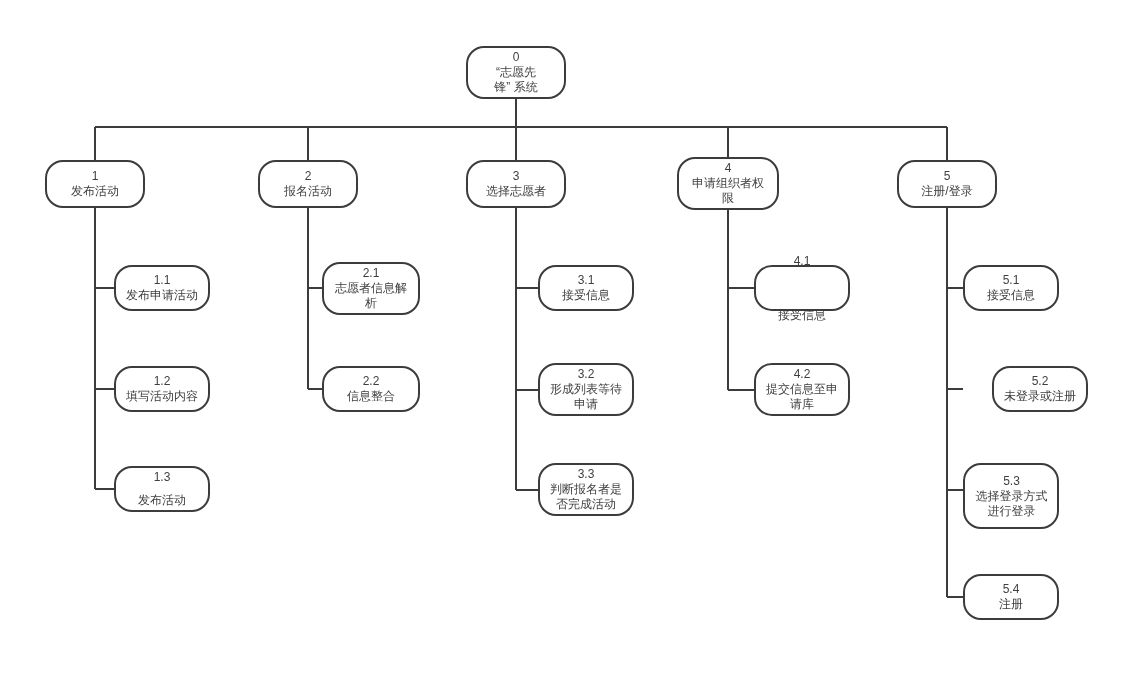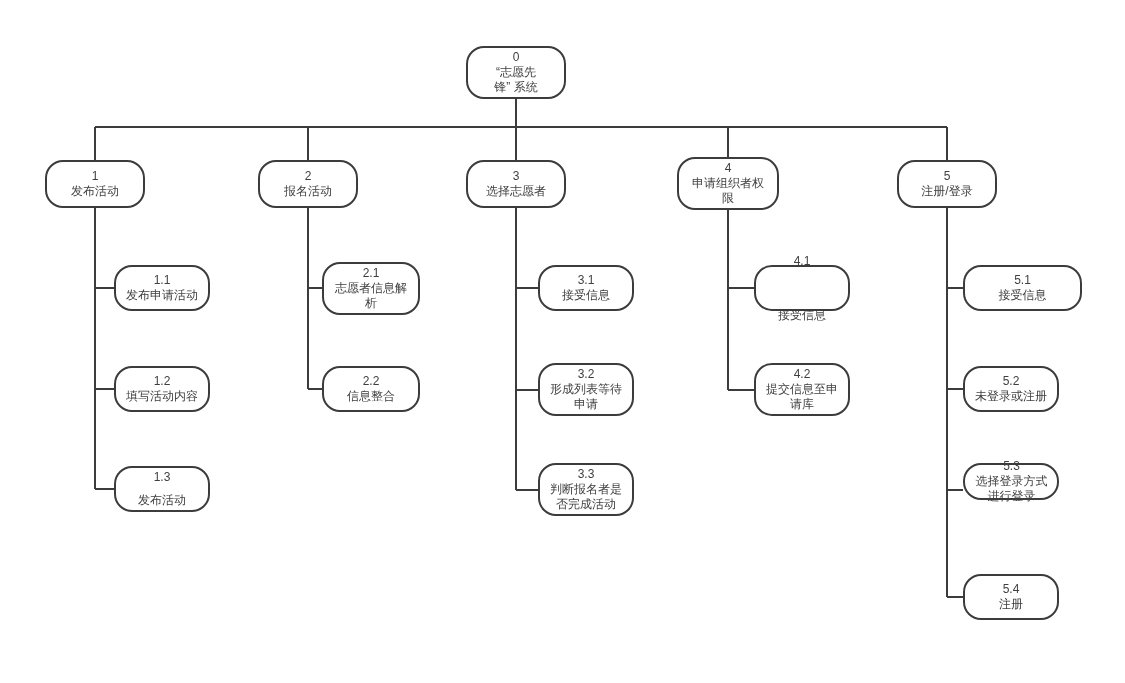--- a/index.html
+++ b/index.html
@@ -134,29 +134,29 @@
   <div class="node" style="left:754px;top:265px;width:96px;height:46px;gap:39px;">
     <span class="num">4.1</span>
     <span class="lbl">接受信息</span>
   </div>
   <div class="node" style="left:754px;top:363px;width:96px;height:53px;align-items:center;">
     <span class="num">4.2</span>
     <span class="lbl">提交信息至申
 请库</span>
   </div>
 
-  <div class="node" style="left:963px;top:265px;width:119px;height:46px;">
+  <div class="node" style="left:963px;top:265px;width:96px;height:46px;">
     <span class="num">5.1</span>
     <span class="lbl">接受信息</span>
   </div>
-  <div class="node" style="left:963px;top:366px;width:96px;height:46px;">
+  <div class="node" style="left:992px;top:366px;width:96px;height:46px;">
     <span class="num">5.2</span>
     <span class="lbl">未登录或注册</span>
   </div>
-  <div class="node" style="left:963px;top:463px;width:96px;height:37px;padding-left:9px;">
+  <div class="node" style="left:963px;top:463px;width:96px;height:66px;padding-left:9px;">
     <span class="num">5.3</span>
     <span class="lbl">选择登录方式
 进行登录</span>
   </div>
   <div class="node" style="left:963px;top:574px;width:96px;height:46px;">
     <span class="num">5.4</span>
     <span class="lbl">注册</span>
   </div>
 
 </div>

